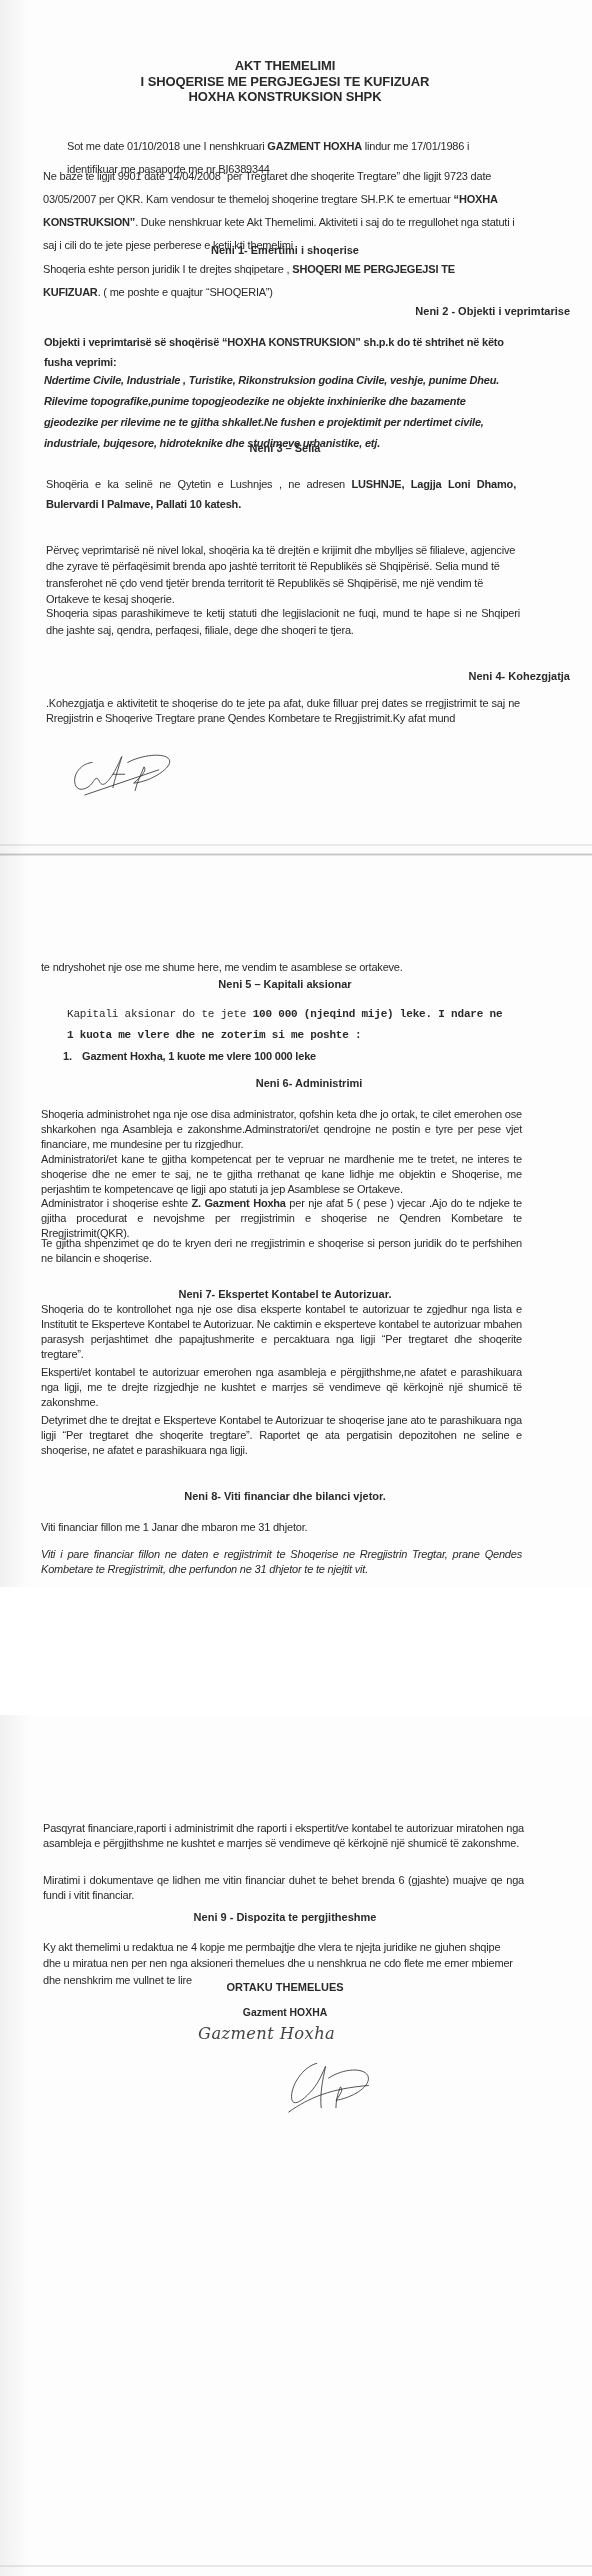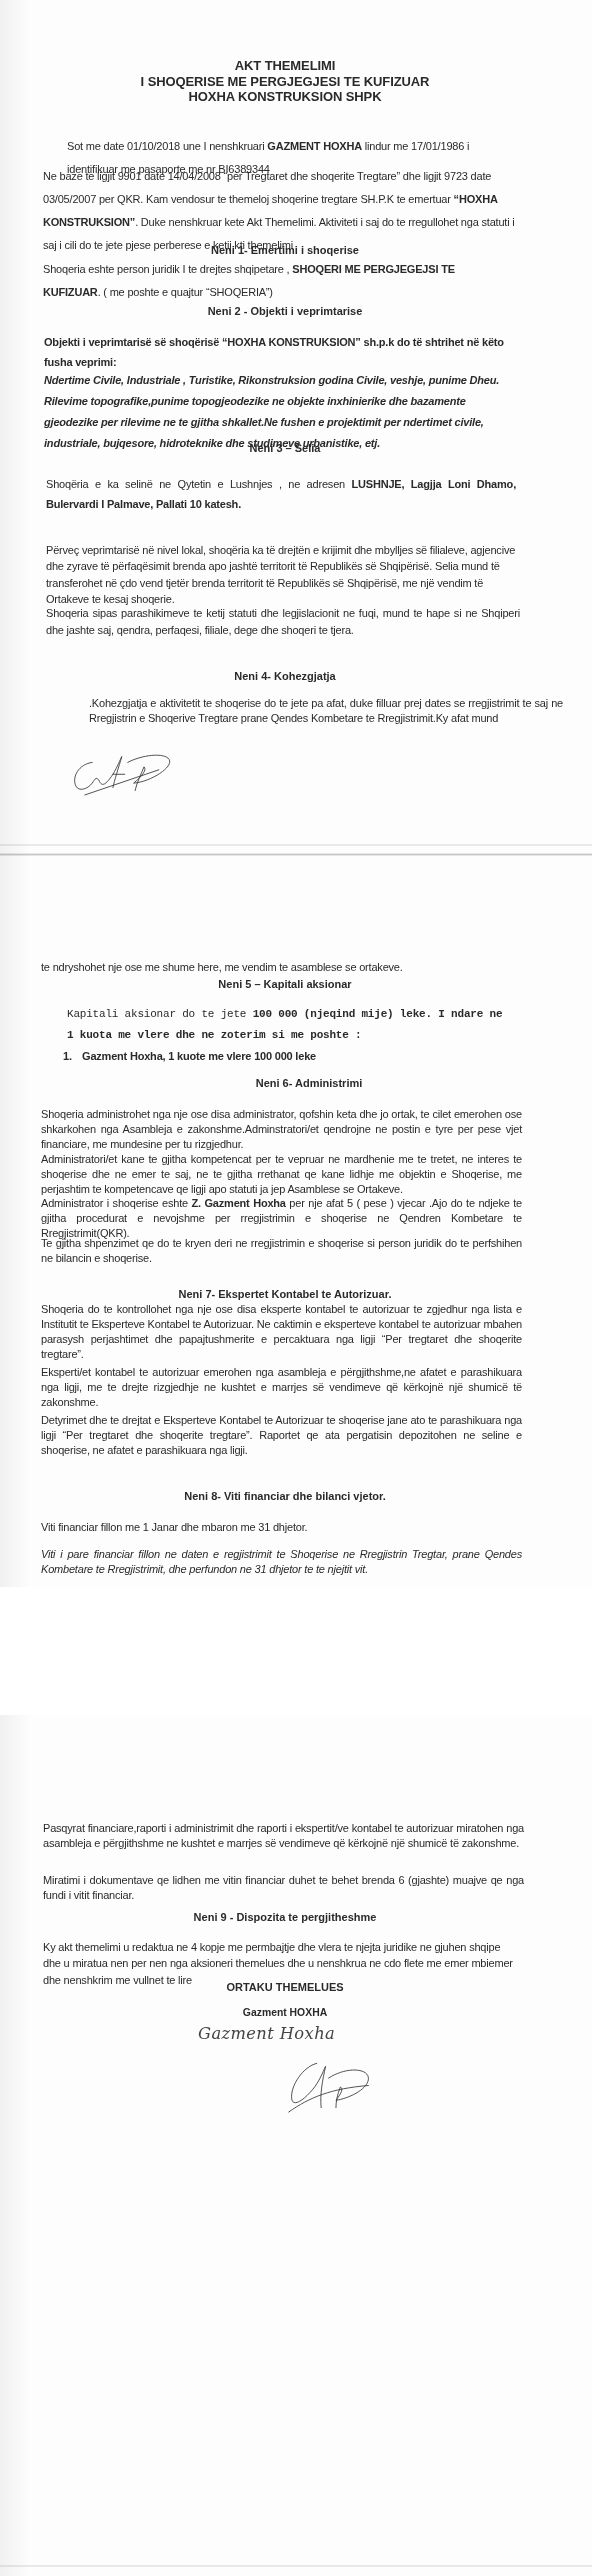--- a/index.html
+++ b/index.html
@@ -36,31 +36,31 @@
     <div>HOXHA KONSTRUKSION SHPK</div>
   </div>
 
   <p class="blk p" style="top:135px; left:43px; width:444px; line-height:23px;margin-left:24px;"><span>Sot me date 01/10/2018  une I nenshkruari </span><span class="b">GAZMENT HOXHA</span><span>  lindur me 17/01/1986 i identifikuar me pasaporte  me nr BI6389344</span></p>
 
   <p class="blk p" style="top:165px; left:43px; width:474px; line-height:23px;"><span>Ne baze te ligjit  9901 date 14/04/2008 “per Tregtaret dhe shoqerite Tregtare” dhe ligjit 9723 date 03/05/2007 per QKR. Kam vendosur te themeloj shoqerine tregtare SH.P.K te emertuar </span><span class="b">“HOXHA KONSTRUKSION”</span><span>. Duke nenshkruar kete Akt Themelimi. Aktiviteti i saj do te rregullohet nga statuti i saj i cili do te jete pjese perberese e ketij kti themelimi</span></p>
 
   <div class="blk head" style="top:244px;">Neni 1- Emertimi i shoqerise</div>
   <p class="blk p" style="top:258px; left:43px; width:444px; line-height:23px;"><span>Shoqeria eshte person juridik I te drejtes shqipetare , </span><span class="b">SHOQERI ME PERGJEGEJSI TE KUFIZUAR</span><span>. ( me poshte e quajtur “SHOQERIA”)</span></p>
 
-  <div class="blk head" style="top:305px;">Neni 2 - Objekti i veprimtarise</div>
+  <div class="blk head" style="top:305px;text-align:right;">Neni 2 - Objekti i veprimtarise</div>
   <p class="blk p b" style="top:332px; left:44px; width:474px; line-height:20px;">Objekti i veprimtarisë së shoqërisë “HOXHA KONSTRUKSION” sh.p.k  do të shtrihet në këto fusha veprimi:</p>
   <p class="blk p b i" style="top:370px; left:44px; width:466px; line-height:21px;">Ndertime Civile, Industriale , Turistike, Rikonstruksion godina Civile, veshje, punime Dheu. Rilevime topografike,punime topogjeodezike ne objekte inxhinierike dhe bazamente gjeodezike per rilevime ne te gjitha shkallet.Ne fushen e projektimit per ndertimet civile, industriale, bujqesore, hidroteknike dhe studimeve urbanistike, etj.</p>
 
   <div class="blk head" style="top:442px;">Neni 3 – Selia</div>
   <p class="blk p just" style="top:474px; left:46px; width:470px; line-height:20px;"><span>Shoqëria e ka selinë ne Qytetin e Lushnjes   , ne adresen </span><span class="b">LUSHNJE, Lagjja Loni Dhamo, Bulervardi I Palmave, Pallati 10 katesh.</span></p>
   <p class="blk p" style="top:542px; left:46px; width:474px; line-height:16.3px;">Përveç veprimtarisë në nivel lokal, shoqëria ka të drejtën e krijimit dhe mbylljes së filialeve, agjencive dhe zyrave të përfaqësimit brenda apo jashtë territorit të Republikës së Shqipërisë. Selia mund të transferohet në çdo vend tjetër brenda territorit të Republikës së Shqipërisë, me një vendim të Ortakeve te kesaj shoqerie.</p>
   <p class="blk p just" style="top:605px; left:46px; width:474px; line-height:17px;">Shoqeria sipas parashikimeve te ketij statuti dhe legjislacionit ne fuqi, mund te hape si ne Shqiperi dhe jashte saj, qendra, perfaqesi, filiale, dege dhe shoqeri te tjera.</p>
 
-  <div class="blk head" style="top:670px;">Neni 4- Kohezgjatja</div>
-  <p class="blk p just" style="top:696px; left:46px; width:474px; line-height:15px;margin-left:43px;">.Kohezgjatja e aktivitetit te shoqerise do te jete pa afat, duke filluar prej dates se rregjistrimit te saj ne Rregjistrin e Shoqerive Tregtare prane Qendes Kombetare te Rregjistrimit.Ky afat mund</p>
+  <div class="blk head" style="top:670px;text-align:right;">Neni 4- Kohezgjatja</div>
+  <p class="blk p just" style="top:696px; left:46px; width:474px; line-height:15px;">.Kohezgjatja e aktivitetit te shoqerise do te jete pa afat, duke filluar prej dates se rregjistrimit te saj ne Rregjistrin e Shoqerive Tregtare prane Qendes Kombetare te Rregjistrimit.Ky afat mund</p>
 
   <svg class="sig" style="left:70px; top:749px;" width="111" height="52" viewBox="0 0 150 70">
     <path d="M30 18 C12 20 2 38 8 50 C12 58 24 54 30 46 C34 40 36 36 40 44 C44 52 50 46 58 34 C64 24 68 14 70 10 C66 24 60 42 58 52"></path>
     <path d="M58 34 L74 34"></path>
     <path d="M78 18 C96 8 128 4 134 14 C140 24 110 44 86 46 C98 36 104 28 100 24 C96 34 90 46 88 56"></path>
     <path d="M20 62 L120 28"></path>
   </svg>
 
   <div class="page-edge thin" style="top:844px;"></div>
   <div class="page-edge" style="top:853px;"></div>

